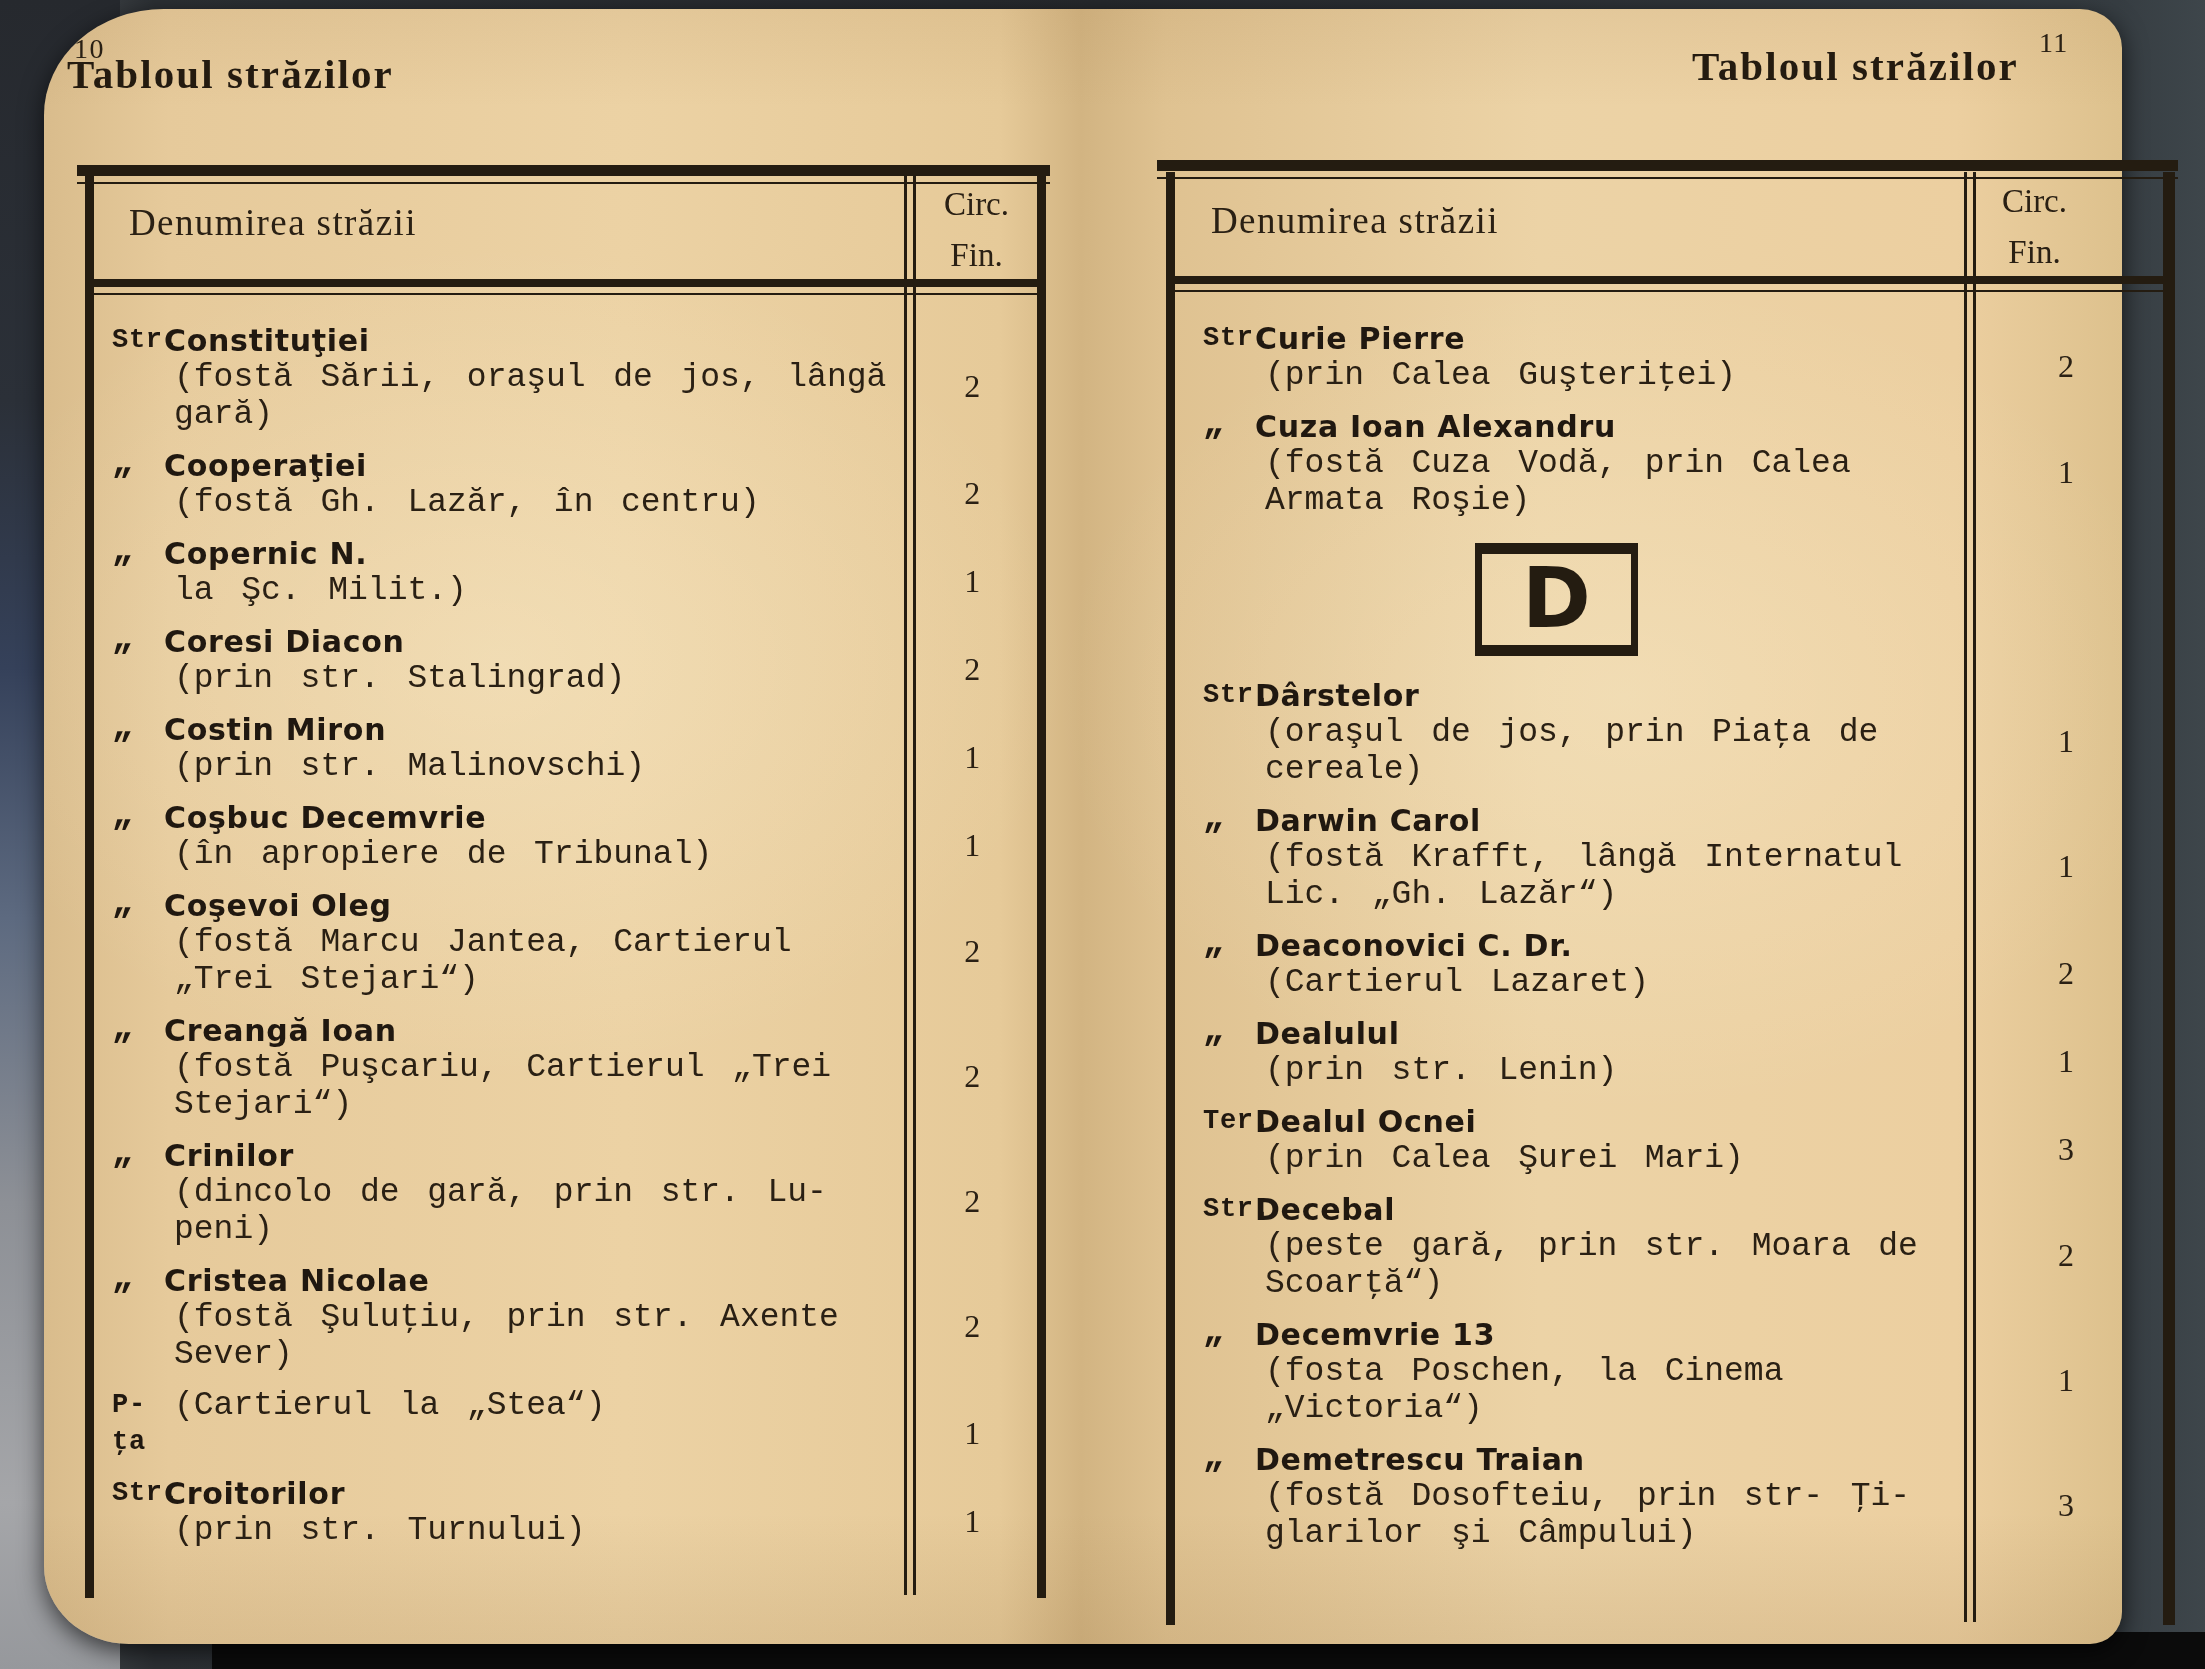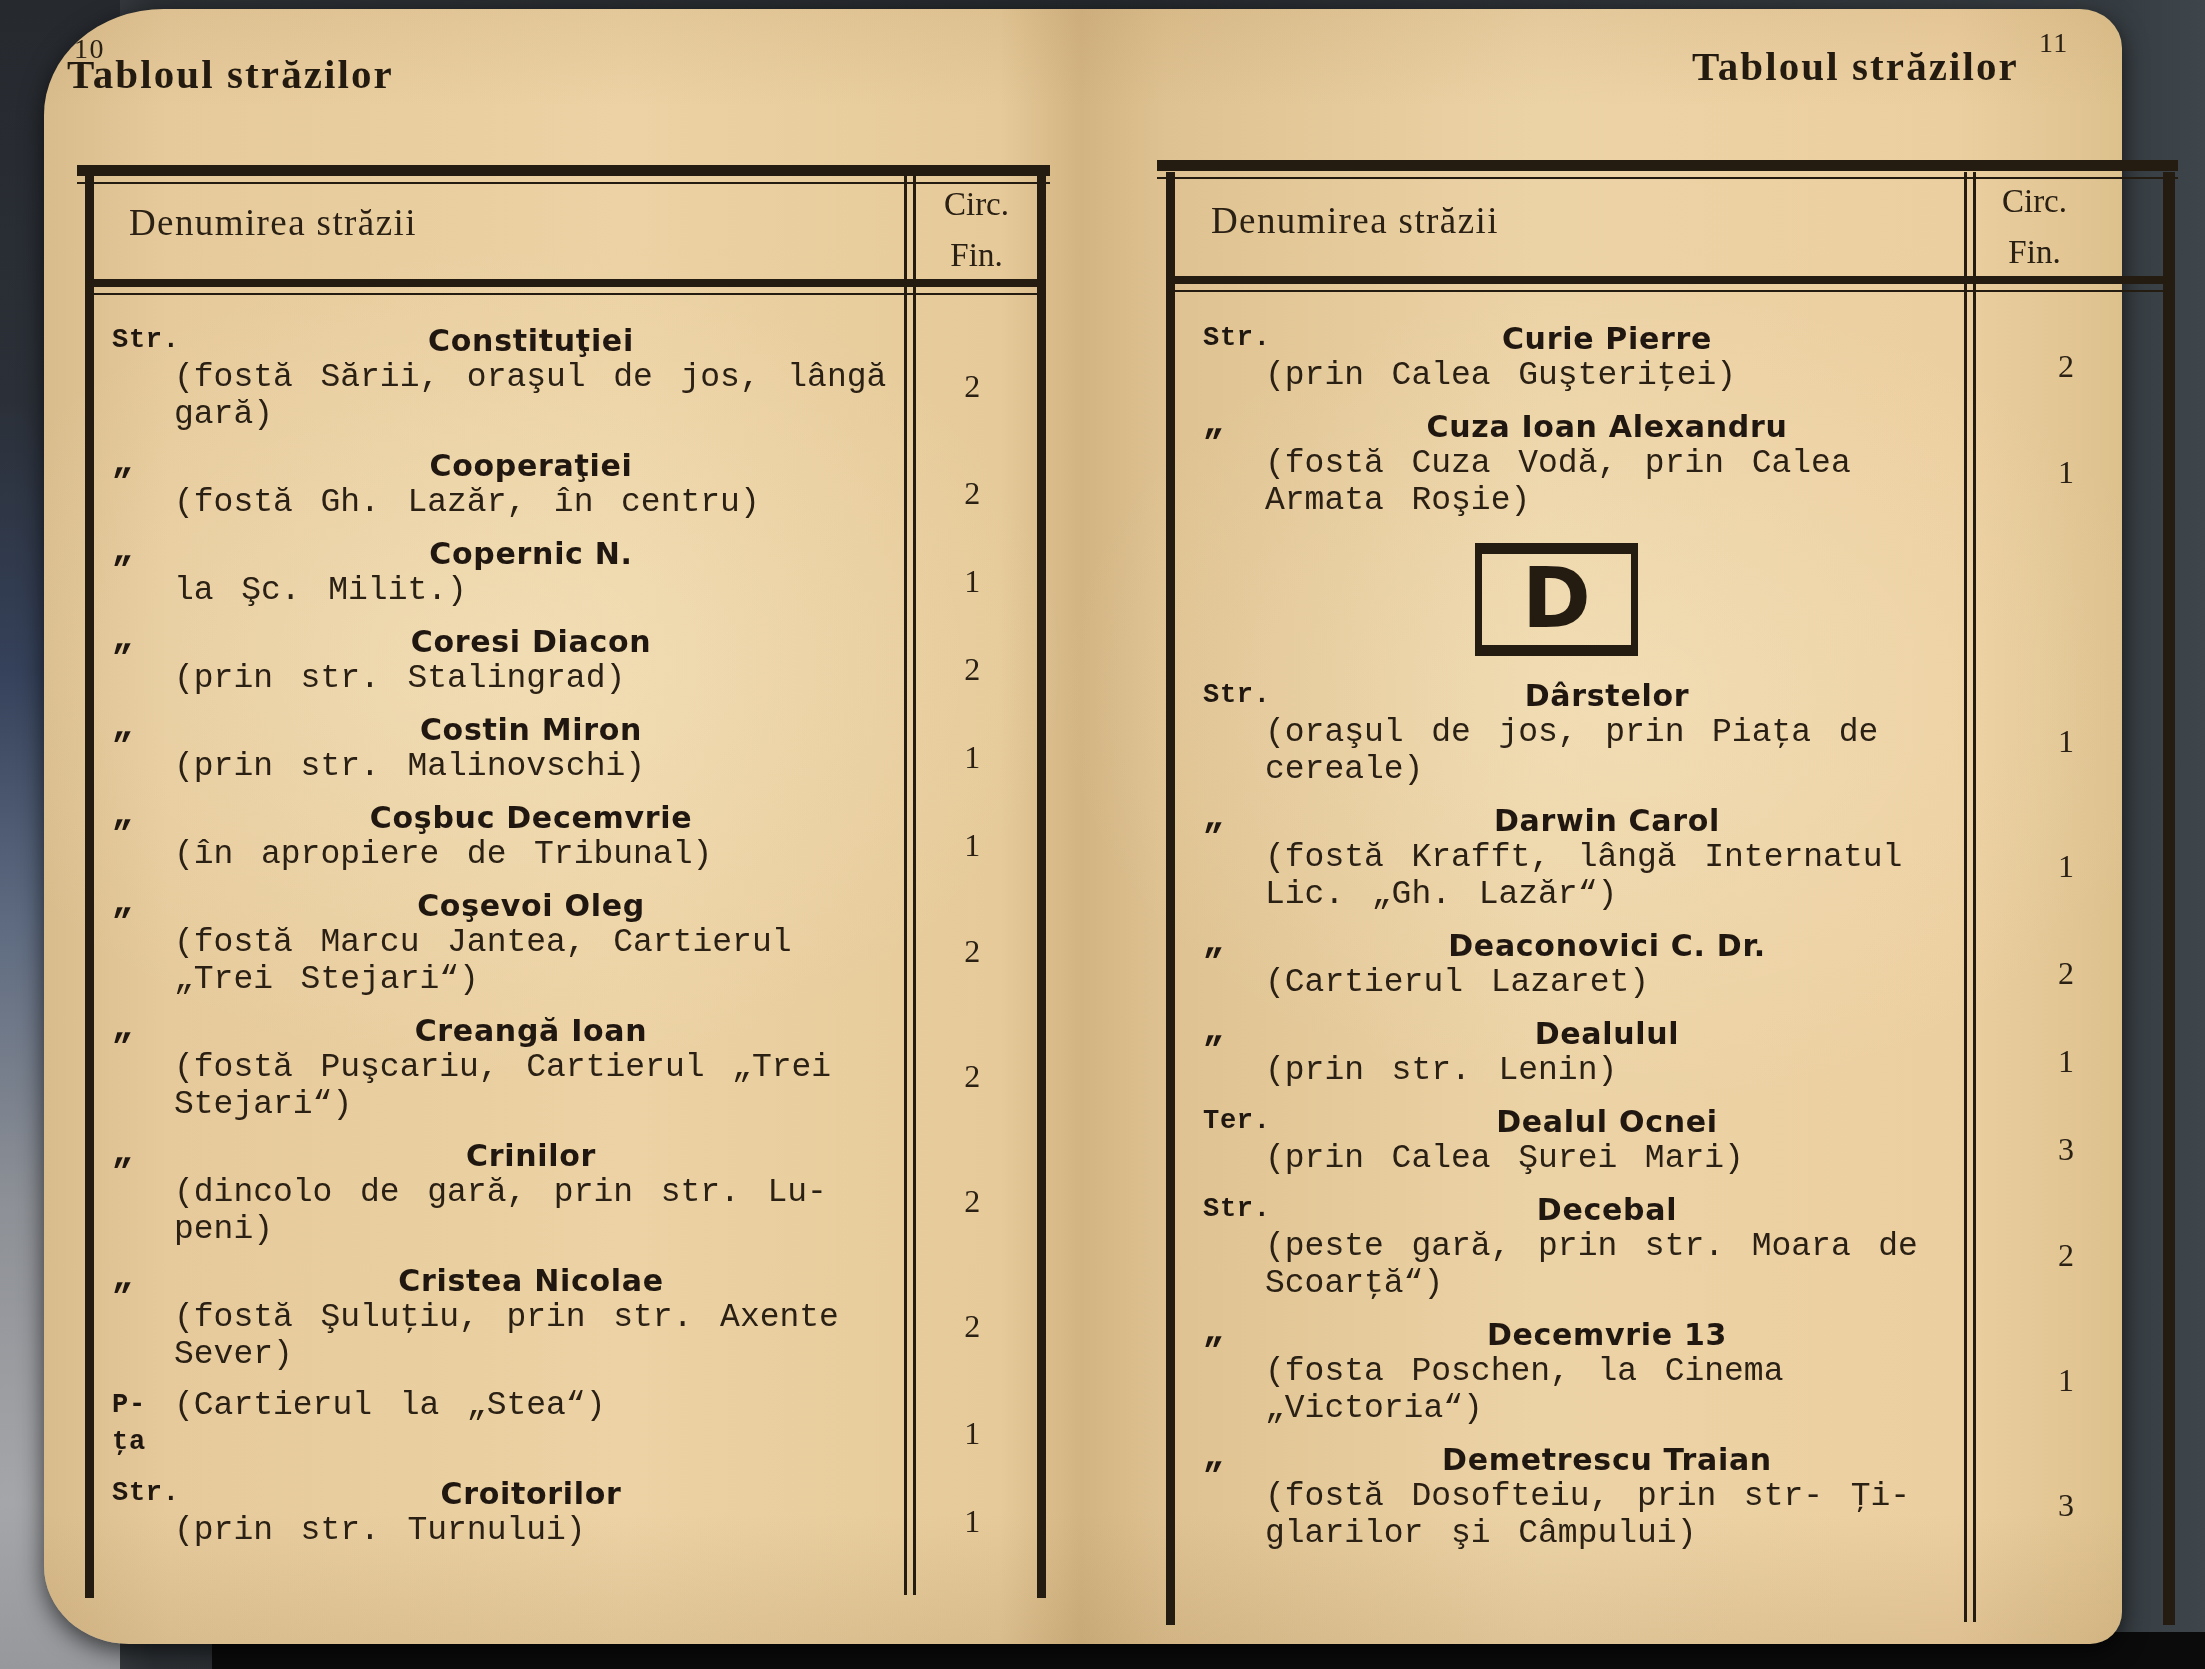--- a/index.html
+++ b/index.html
@@ -43,21 +43,21 @@
   .entries{position:absolute;}
   .entry{position:relative;margin-bottom:14px;display:flex;align-items:flex-start;}
   .prefix{
     width:52px;flex:0 0 52px;font-family:Liberation Mono, monospace;
     font-weight:bold;font-size:27px;line-height:37px;color:#201810;letter-spacing:0.7px;
   }
   .prefix.quote{font-size:35px;line-height:33px;}
   .body{flex:1;min-width:0;}
   .name{
     font-family:"DejaVu Sans", sans-serif;font-weight:bold;font-size:30px;line-height:37px;
-    color:#201810;letter-spacing:0.7px;text-align:center;
+    color:#201810;letter-spacing:0.7px;
   }
   .detail{
     font-family:Liberation Mono, monospace;font-size:33px;line-height:37px;color:#2a2014;
     padding-left:10px;word-spacing:7.8px;white-space:nowrap;
   }
   .circ{
     position:absolute;width:124px;text-align:center;
     font-family:"Liberation Serif", serif;font-size:32px;color:#2a2014;
     top:calc(50% + 9.2px);transform:translateY(-50%);
   }

